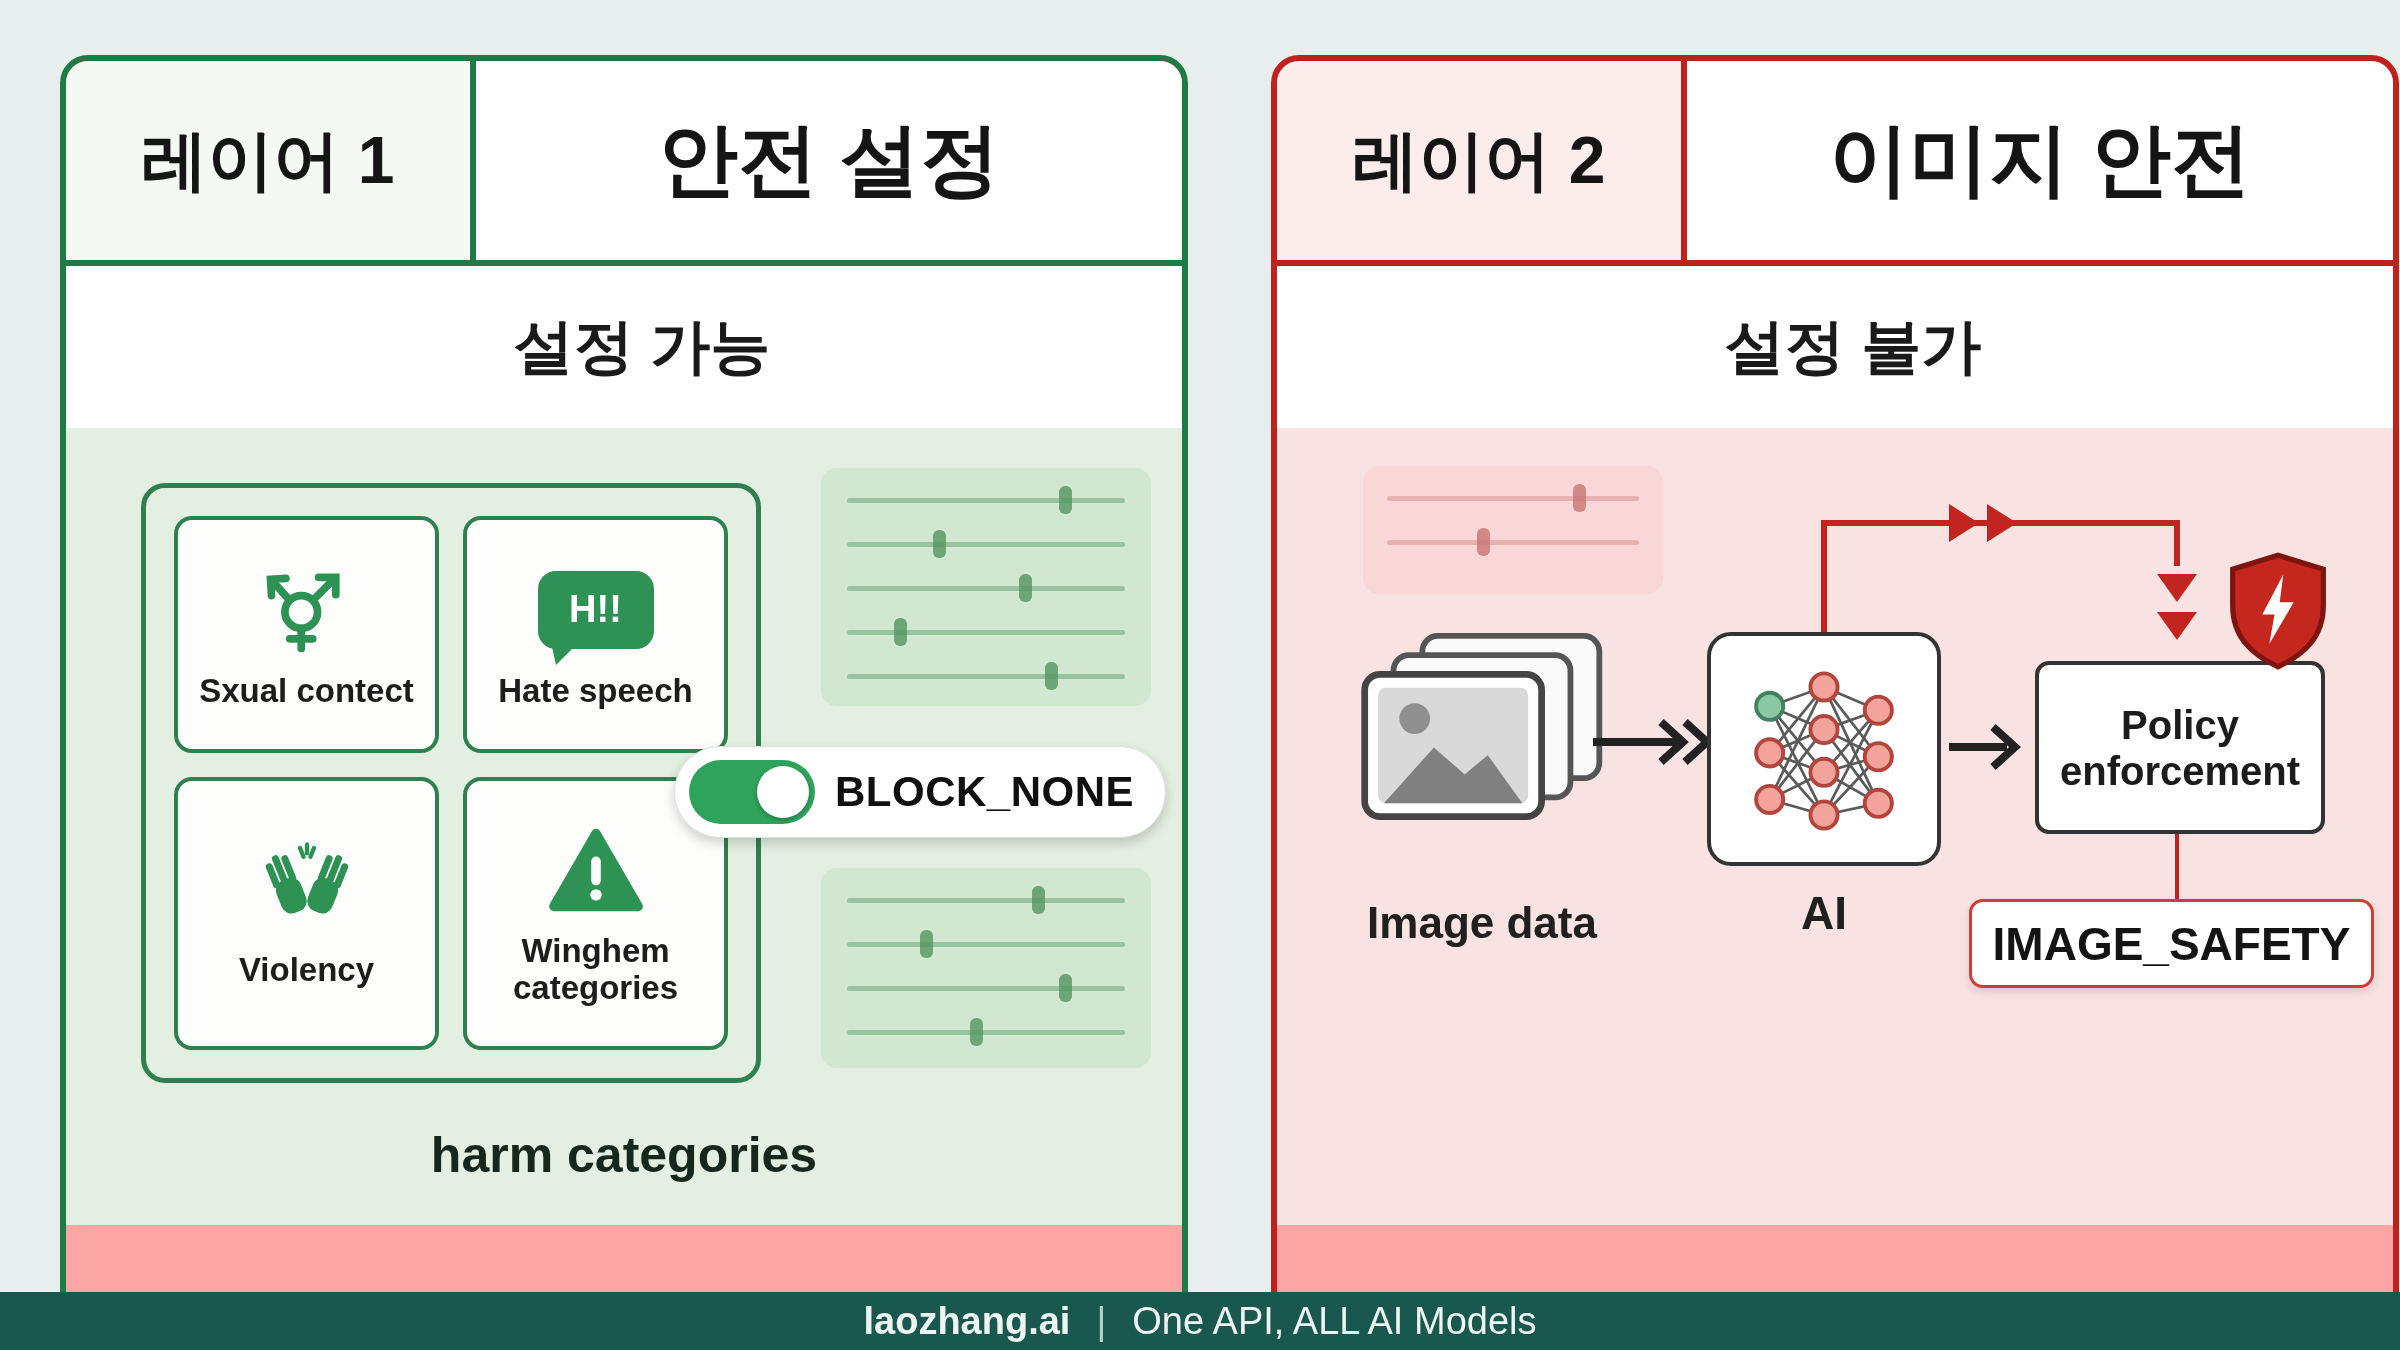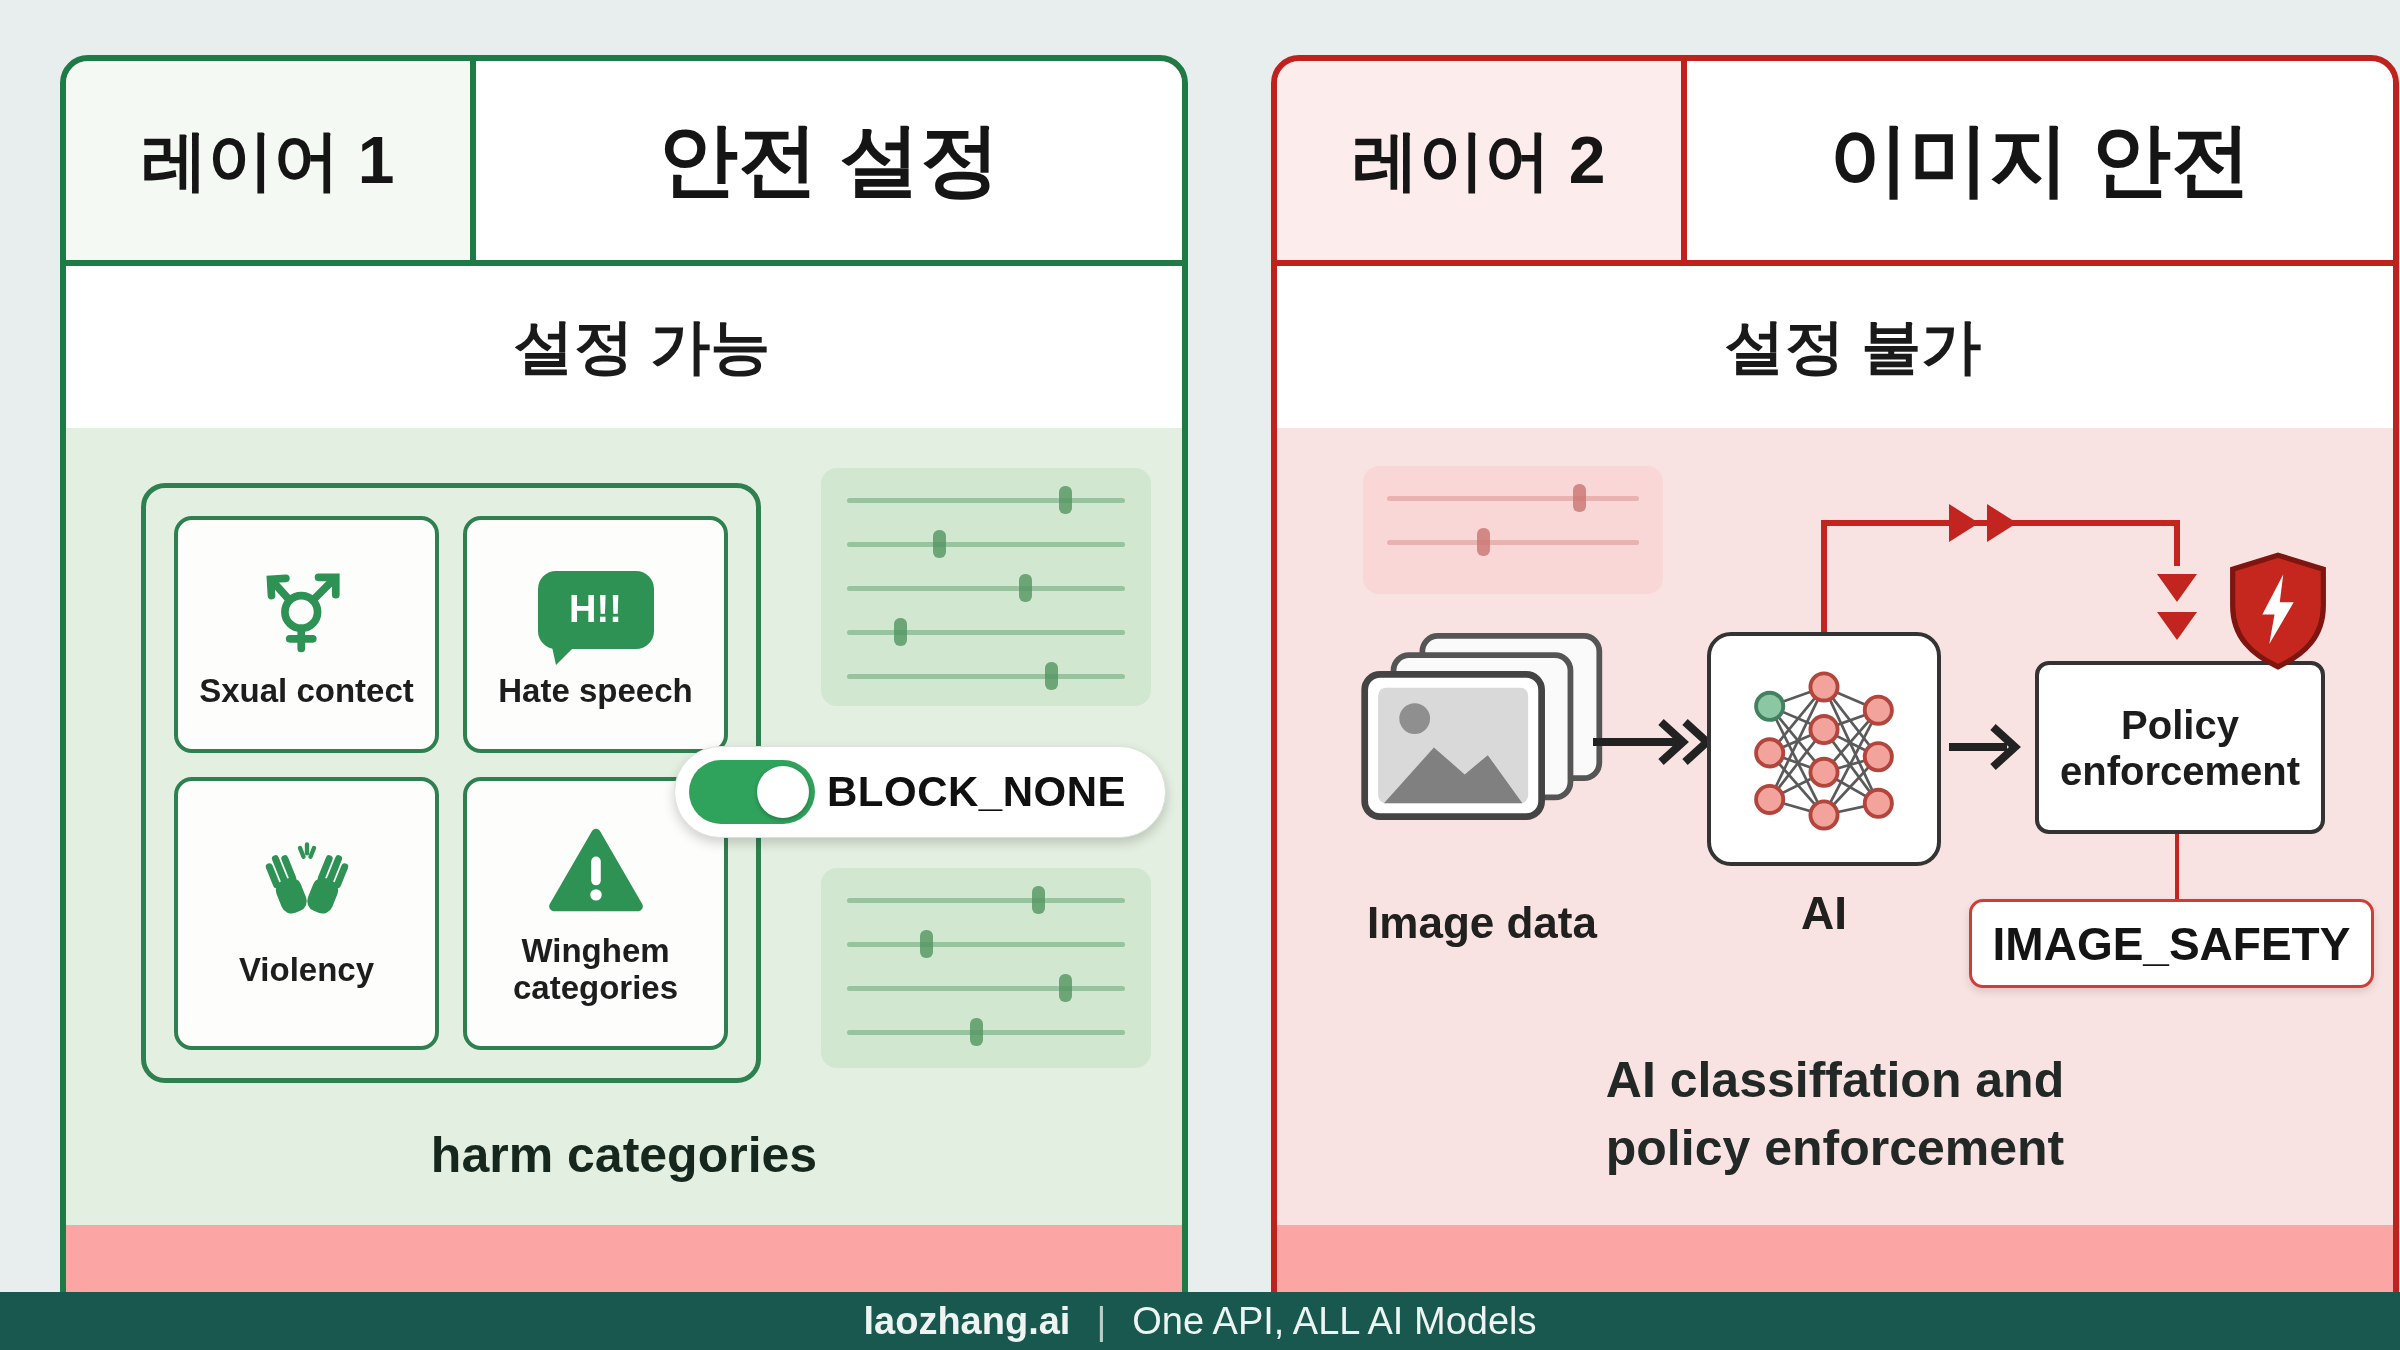--- a/index.html
+++ b/index.html
@@ -46,21 +46,21 @@
                    border-style:solid; border-width:18px 18px 0 4px;
                    border-color:#2e9254 transparent transparent transparent; }
 
   .harm-caption { position:absolute; left:0; top:698px; width:100%; text-align:center;
                   font-size:50px; font-weight:600; color:#16281e; }
 
   
   .toggle-pill { position:absolute; left:608px; top:318px; width:492px; height:92px; z-index:6;
                  background:#fff; border:1px solid #d9e3d9; border-radius:46px;
                  box-shadow:0 5px 12px rgba(0,0,0,.18);
-                 display:flex; align-items:center; gap:12px; padding:0 26px 0 14px; }
+                 display:flex; align-items:center; gap:20px; padding:0 26px 0 14px; }
   .toggle-track { position:relative; width:126px; height:64px; background:#2fa25c; border-radius:32px; flex:none; }
   .toggle-knob  { position:absolute; top:6px; right:6px; width:52px; height:52px; background:#fff;
                   border-radius:50%; box-shadow:0 2px 4px rgba(0,0,0,.25); }
   .toggle-label { font-size:42px; font-weight:800; color:#101010; letter-spacing:.5px; white-space:nowrap; }
 
   
   .slider-panel { position:absolute; border-radius:16px; padding:10px 0; }
   .sp-green { background:rgba(195,224,195,.55); }
   .sp-pink  { background:rgba(247,206,204,.55); }
   .srow { position:relative; height:44px; }
@@ -322,24 +322,20 @@
 
       <div class="abs policy-box">Policy enforcement</div>
 
       <svg class="abs" style="left:945px;top:122px" width="112" height="122" viewBox="0 0 64 70">
         <path d="M32 3 L58 11 V32 C58 50 47 60 32 67 C17 60 6 50 6 32 V11 Z" fill="#c5271f" stroke="#7e150f" stroke-width="3"></path>
         <polygon points="35,14 23,37 30,37 27,54 41,30 33,30" fill="#ffffff"></polygon>
       </svg>
 
       <div class="abs safety-badge">IMAGE_SAFETY</div>
 
-      <div class="abs flow-caption">
-        <div>AI classiffation and</div>
-        <div>policy enforcement</div>
-      </div>
     </div>
   </section>
 
   <div class="footer-bar">
     <span class="footer-brand">laozhang.ai</span>
     <span class="footer-sep">|</span>
     <span class="footer-tag">One API, ALL AI Models</span>
   </div>
 
 </div>

